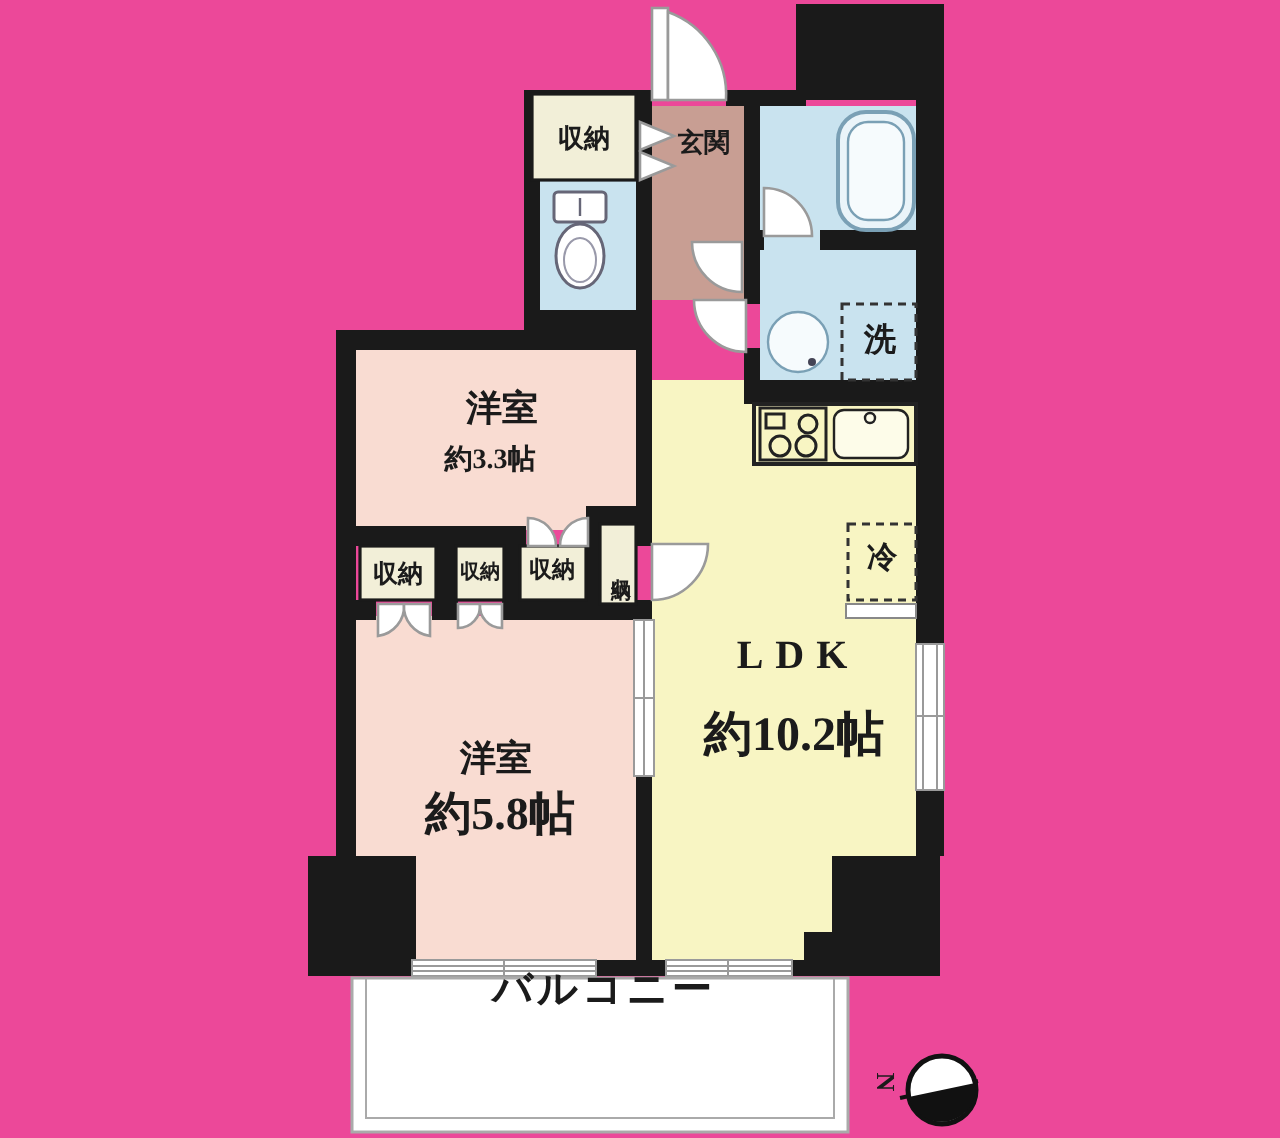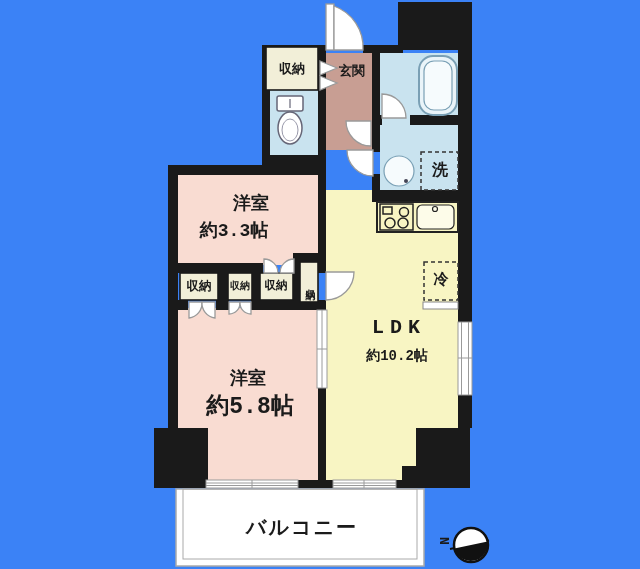--- a/index.html
+++ b/index.html
@@ -1,17 +1,17 @@
 <!DOCTYPE html>
 <html style="--wall: #1a1a1a; --bedroom_fill: #f9dcd2; --ldk_fill: #f8f5c3; --wet_area_fill: #c9e3ef; --entrance_fill: #c89e93; --closet_fill: #f2efd8; --balcony_outline: #aaaaaa;"><head>
 <meta charset="utf-8">
 <style>
   html,body{margin:0;padding:0;background:#fff;}
-  .stage{position:relative;width:640px;height:569px;background:#3b82f6;overflow:hidden;
-         font-family:Liberation Mono, monospace;}
+  .stage{position:relative;width:640px;height:569px;background:#ec4899;overflow:hidden;
+         font-family:Liberation Serif, serif;}
   .stage svg{position:absolute;left:0;top:0;}
   .wall{fill:var(--wall,#1a1a1a);}
   .room-bed{fill:var(--bedroom_fill,#f9dcd2);}
   .room-ldk{fill:var(--ldk_fill,#f8f5c3);}
   .room-wet{fill:var(--wet_area_fill,#c9e3ef);}
   .room-ent{fill:var(--entrance_fill,#c89e93);}
   .room-clo{fill:var(--closet_fill,#f2efd8);stroke:#1a1a1a;stroke-width:1.6;}
   .door{fill:#ffffff;stroke:#9a9a9a;stroke-width:1.3;}
   .win{fill:#ffffff;stroke:#9a9a9a;stroke-width:1;}
   .winline{stroke:#9a9a9a;stroke-width:1;fill:none;}
@@ -155,27 +155,27 @@
       <line x1="450" y1="549" x2="489" y2="540.5" stroke="#111" stroke-width="2"></line>
       <circle cx="471" cy="545" r="17" fill="#fff" stroke="#111" stroke-width="2.5"></circle>
       <path d="M454.4,548.5 L487.6,541.5 A17,17 0 0 1 454.4,548.5 Z" fill="#111"></path>
     </g>
   </svg>
 
   <div>
     <div class="lbl" style="left:292px;top:69px;font-size:13px;">収納</div>
     <div class="lbl" style="left:352px;top:71px;font-size:13px;text-align:center;">玄関</div>
     <div class="lbl" style="left:251px;top:204px;font-size:18px;">洋室</div>
-    <div class="lbl" style="left:234px;top:231px;font-size:18px;">約3.3帖</div>
+    <div class="lbl" style="left:245px;top:231px;font-size:14px;">約3.3帖</div>
     <div class="lbl" style="left:199px;top:287px;font-size:12.5px;">収納</div>
     <div class="lbl" style="left:240px;top:287px;font-size:10px;">収納</div>
     <div class="lbl" style="left:276px;top:286px;font-size:11.5px;">収納</div>
     <div class="lbl vert" style="left:309px;top:282px;font-size:10px;">収納</div>
     <div class="lbl" style="left:248px;top:379px;font-size:18px;">洋室</div>
     <div class="lbl" style="left:250px;top:407px;font-size:23px;">約5.8帖</div>
     <div class="lbl" style="left:399px;top:328px;font-size:20px;letter-spacing:6px;text-align:right;">LDK</div>
-    <div class="lbl" style="left:397px;top:356px;font-size:14px;">約10.2帖</div>
+    <div class="lbl" style="left:397px;top:368px;font-size:24px;">約10.2帖</div>
     <div class="lbl" style="left:440px;top:171px;font-size:16px;">洗</div>
     <div class="lbl" style="left:441px;top:280px;font-size:15px;">冷</div>
-    <div class="lbl" style="left:302px;top:529px;font-size:20px;letter-spacing:2px;">バルコニー</div>
+    <div class="lbl" style="left:302px;top:495px;font-size:20px;letter-spacing:2px;">バルコニー</div>
     <div class="lbl rot" style="left:443px;top:541px;font-size:13px;">N</div>
   </div>
 </div>
 
 </body></html>

